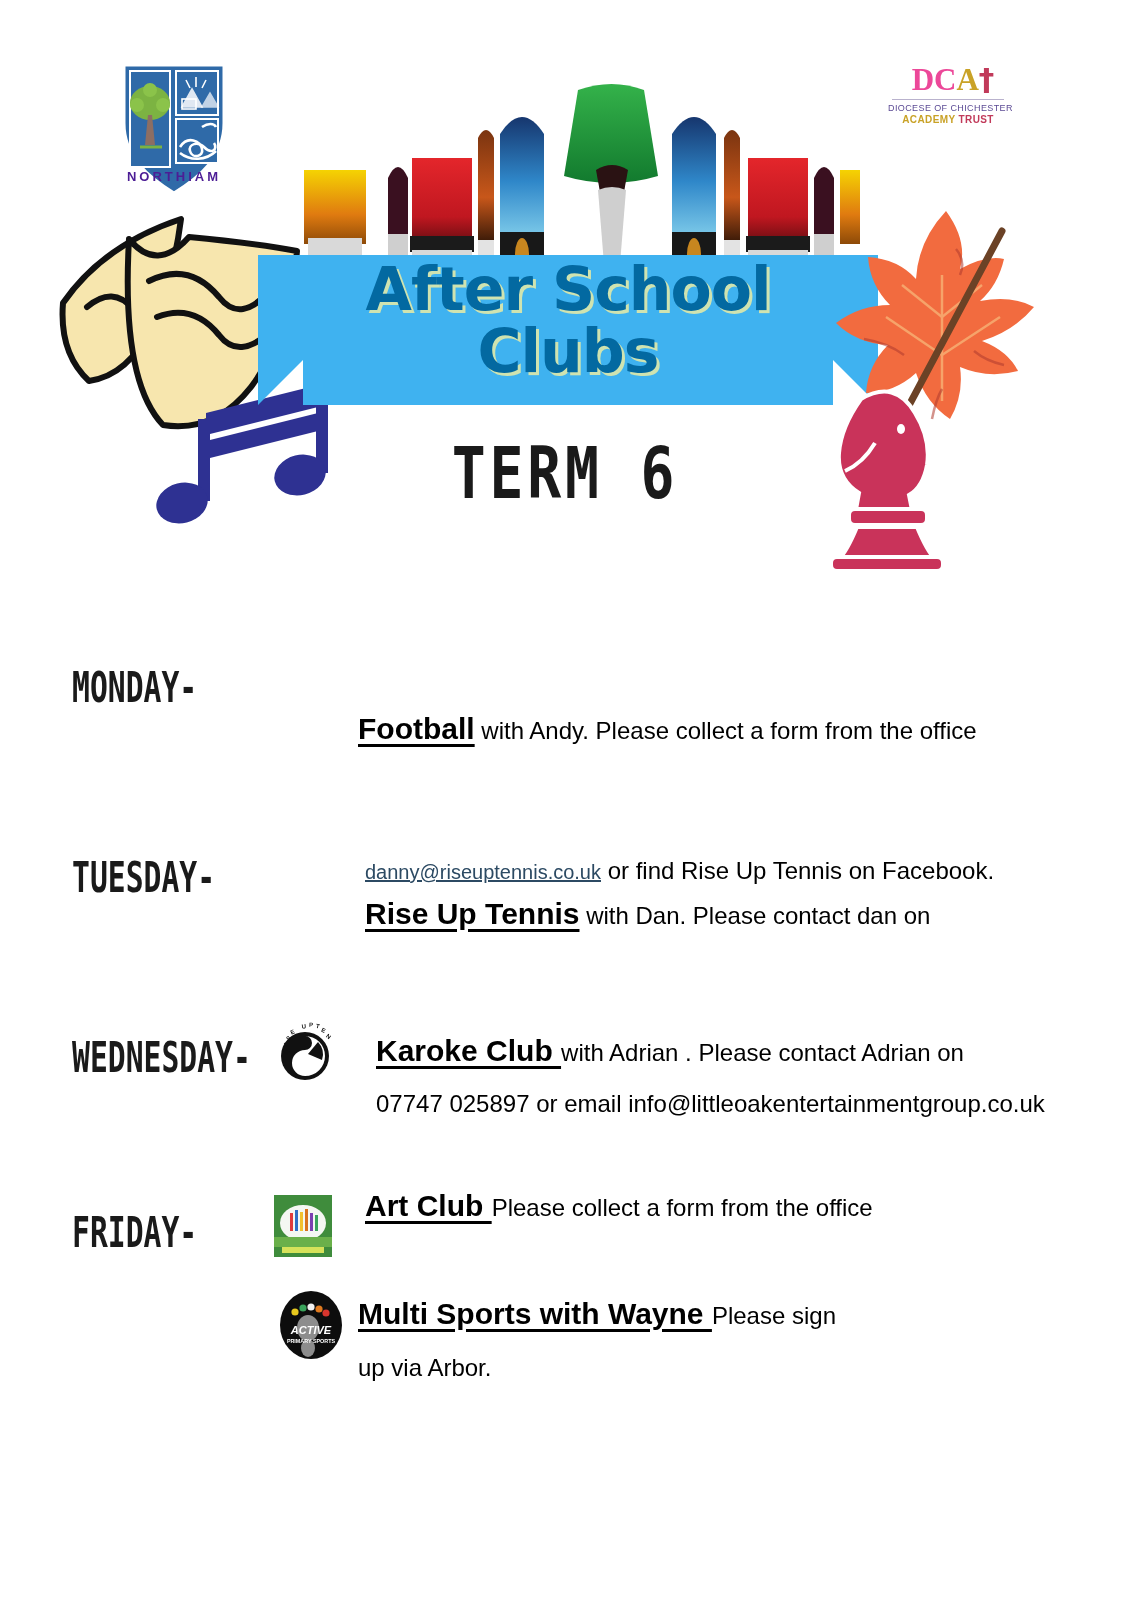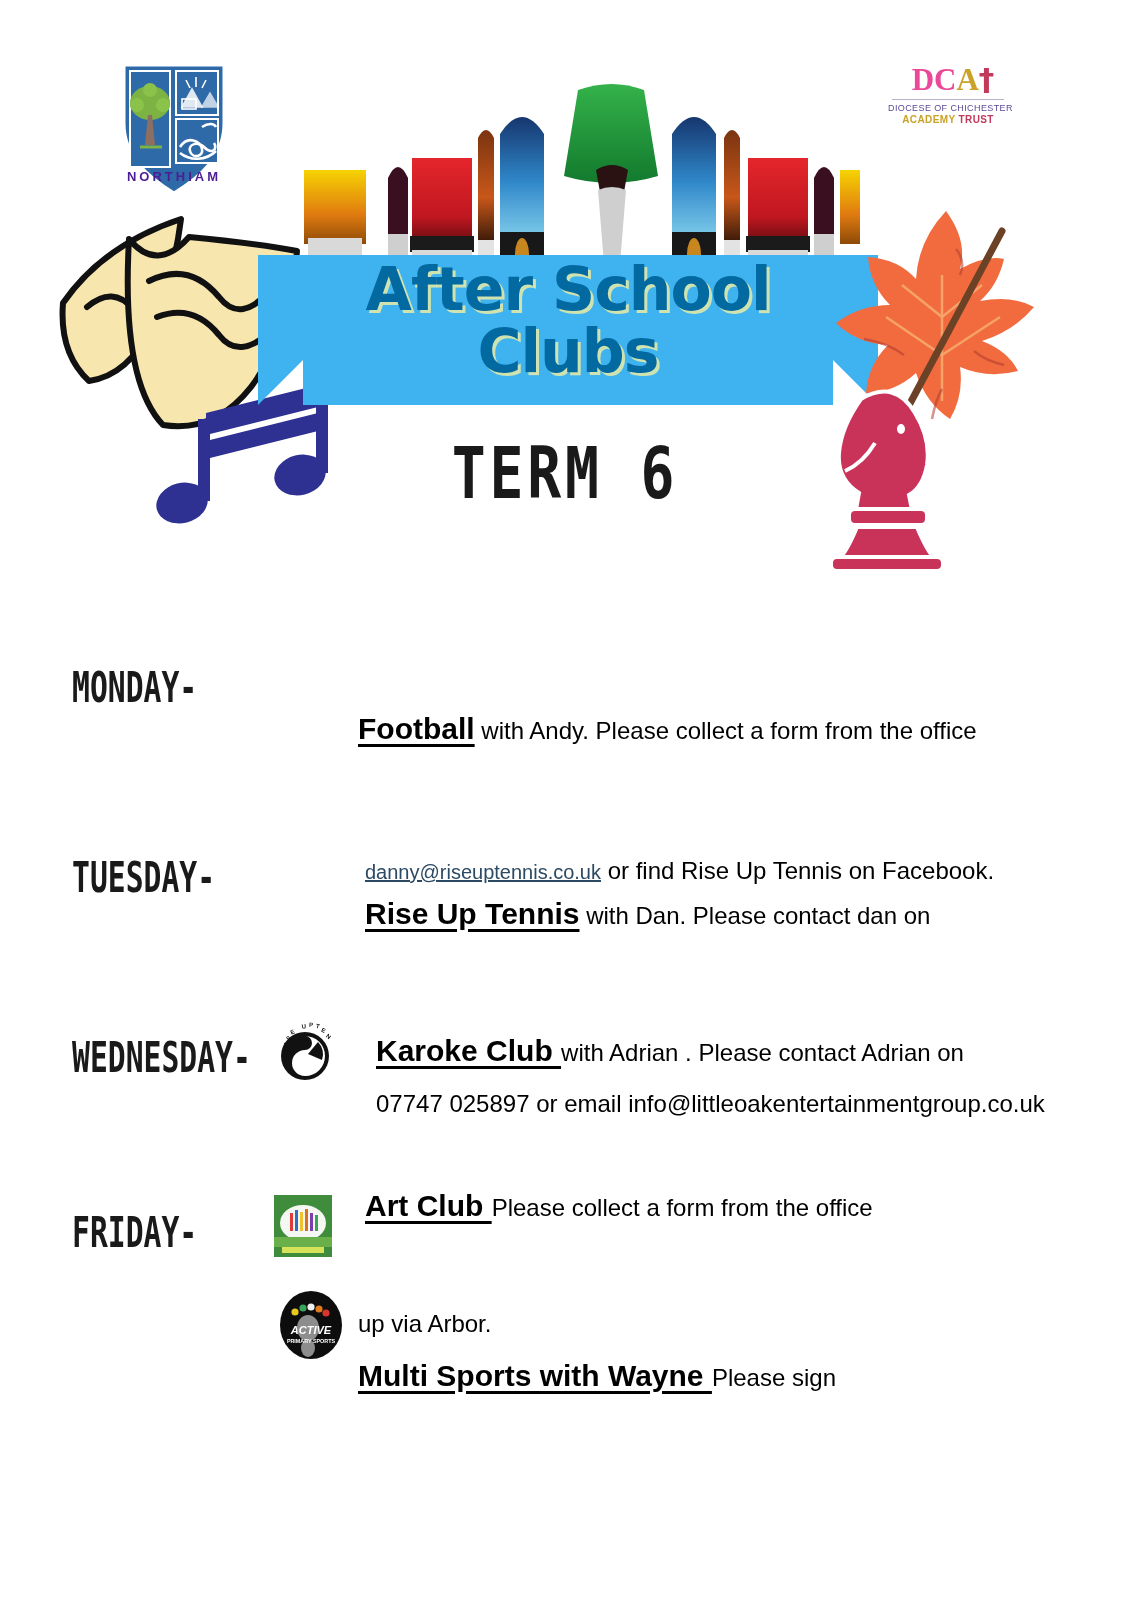--- a/index.html
+++ b/index.html
@@ -489,19 +489,19 @@
         <circle cx="17" cy="22" r="3.6" fill="#e8c81e"></circle>
         <circle cx="25" cy="18" r="3.6" fill="#3aa35b"></circle>
         <circle cx="33" cy="17" r="3.6" fill="#f2f2f2"></circle>
         <circle cx="41" cy="19" r="3.6" fill="#e07a1f"></circle>
         <circle cx="48" cy="23" r="3.6" fill="#d8352e"></circle>
         <text x="33" y="44" fill="#ffffff" font-family="Liberation Sans, sans-serif" font-size="11" font-weight="bold" font-style="italic" text-anchor="middle">ACTIVE</text>
         <text x="33" y="53" fill="#ffffff" font-family="Liberation Sans, sans-serif" font-size="5.4" font-weight="bold" text-anchor="middle">PRIMARY SPORTS</text>
       </svg>
     </div>
     <div class="entry" style="left:358px; top:108px;">
-      <div class="entry-line club-desc" style="line-height:62px;">up  via Arbor.</div>
       <div class="entry-line">
         <span class="club-name"> Multi Sports with Wayne </span><span class="club-desc"> Please sign</span>
       </div>
+      <div class="entry-line club-desc" style="line-height:62px;">up  via Arbor.</div>
     </div>
   </div>
 </div>
 
 </body></html>

